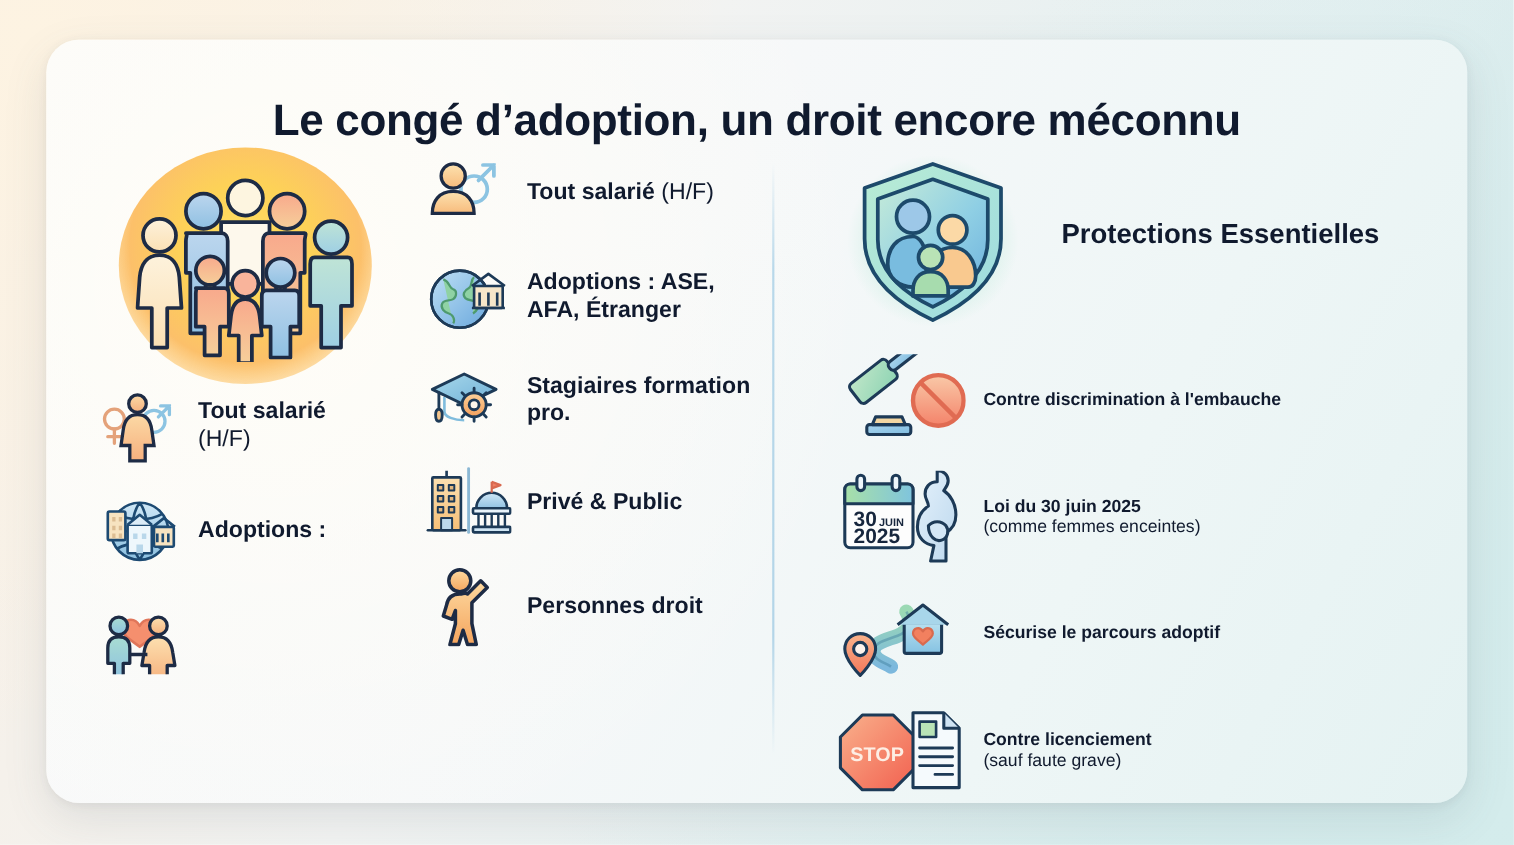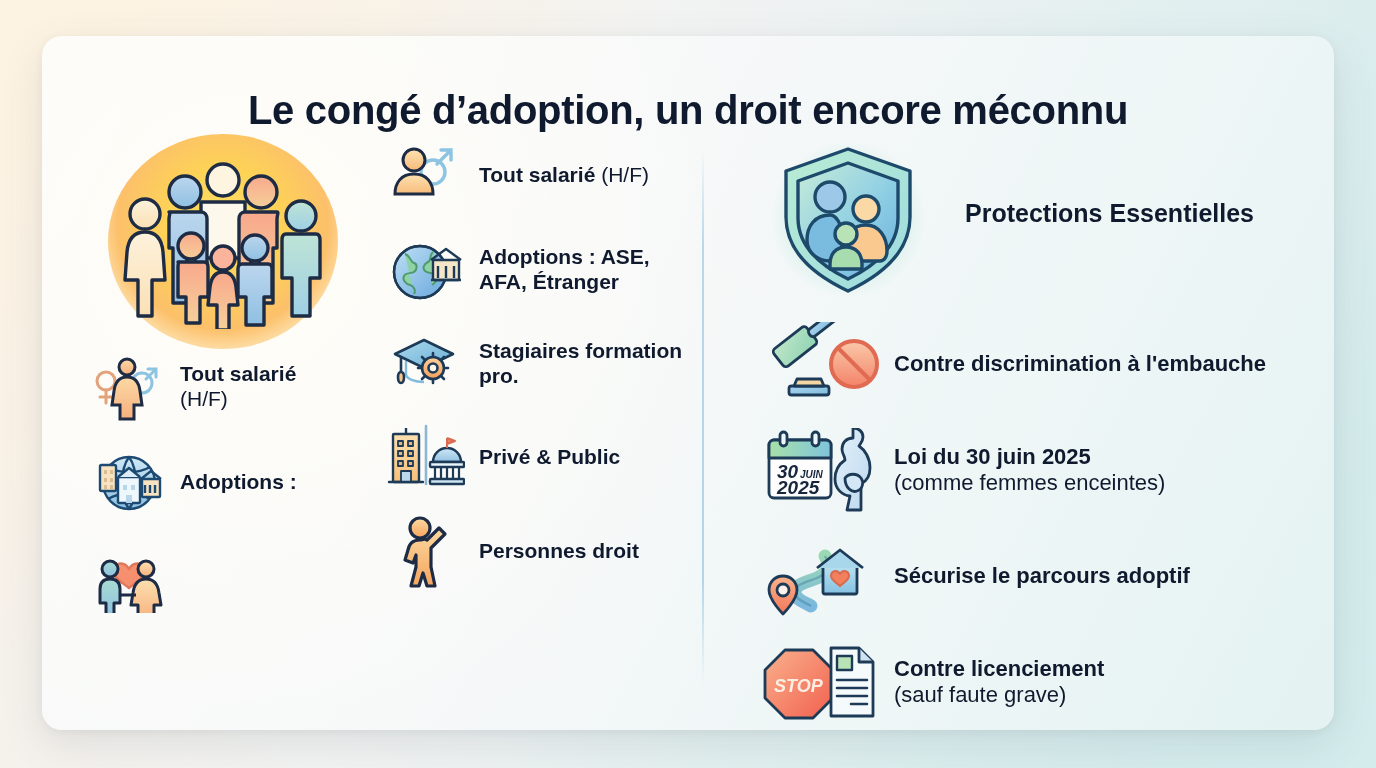--- a/index.html
+++ b/index.html
@@ -8,21 +8,21 @@
     font-family:"Liberation Sans",sans-serif;
     background:
       radial-gradient(circle at 2% 4%, #fdf3e2 0%, rgba(253,243,226,0) 42%),
       radial-gradient(circle at 99% 96%, #d4ecec 0%, rgba(212,236,236,0) 55%),
       linear-gradient(115deg,#f8efe4 0%,#f2f3f2 38%,#e2eff0 72%,#cfe8e9 100%);
   }
   .stage{position:relative;width:1376px;height:768px;}
 
   .card{
     position:absolute;left:42px;top:36px;width:1292px;height:694px;
-    border-radius:20px;
+    border-radius:30px;
     background:
       radial-gradient(circle at 16% 32%, #fffdf7 0%, rgba(255,253,247,0) 46%),
       linear-gradient(118deg,#fbfbfa 0%,#f6f8f9 42%,#eef6f6 72%,#e4f2f2 100%);
     box-shadow:0 14px 40px rgba(80,90,100,.13),0 2px 8px rgba(80,90,100,.07);
     overflow:hidden;
   }
 
   .title{
     position:absolute;left:0;right:0;top:52px;text-align:center;
     font-size:40px;font-weight:bold;color:#101a2e;letter-spacing:-.3px;
@@ -48,36 +48,36 @@
     filter:blur(.4px);
   }
   .hero svg{position:relative;z-index:2;}
 
   .col-head{
     font-size:25px;font-weight:bold;color:#101a2e;line-height:1.24;margin:0 0 16px 34px;
   }
   .col-head.right{margin-left:0;}
 
   .item{display:flex;align-items:center;gap:14px;}
-  .ico{flex:0 0 auto;display:flex;align-items:center;justify-content:center;font-style:italic;}
+  .ico{flex:0 0 auto;display:flex;align-items:center;}
   .txt{font-size:21px;color:#101a2e;line-height:1.2;}
   .txt b{font-weight:bold;}
   .txt .sub{font-weight:normal;}
 
   .list-left .item{margin-bottom:22px;}
   .list-left .ico{width:74px;height:74px;}
   .list-left .txt{font-size:21px;}
 
   .list-mid .item{margin-bottom:16px;}
   .list-mid .ico{width:78px;height:78px;}
   .list-mid .txt{font-size:21px;}
 
   .list-right .item{margin-bottom:18px;}
   .list-right .ico{width:120px;height:88px;}
-  .list-right .txt{font-size:22px;}
+  .list-right .txt{font-size:16px;}
 
   .right-head-row{display:flex;align-items:center;gap:30px;margin-bottom:14px;}
   .shield-wrap{width:175px;height:170px;flex:0 0 auto;display:flex;align-items:center;justify-content:center;}
 </style>
 </head>
 <body>
 
 <div class="stage">
   <div class="card">
 

